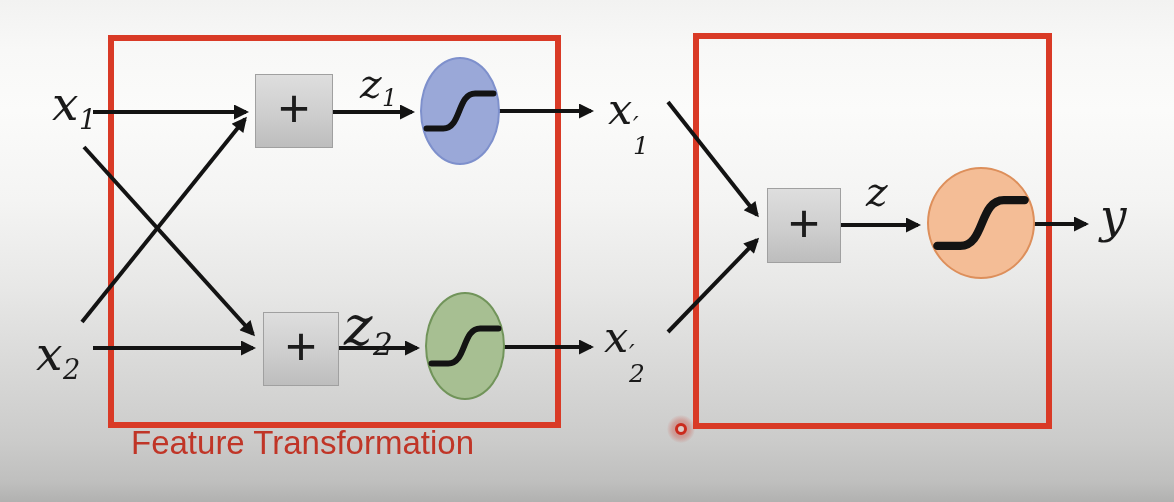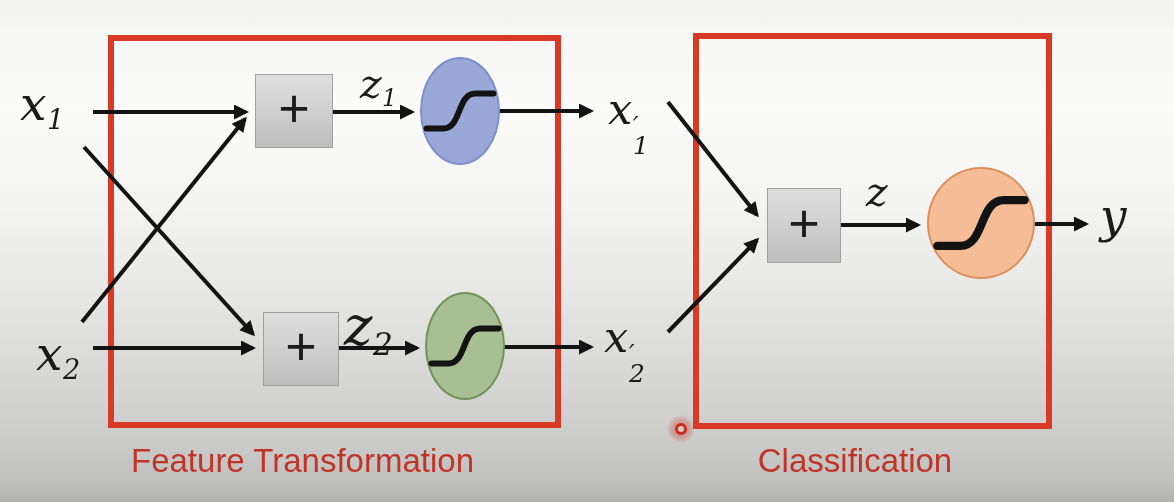--- a/index.html
+++ b/index.html
@@ -47,21 +47,21 @@
     color: #1a1a1a;
     line-height: 1;
     white-space: nowrap;
   }
   .mvar .sub { font-size: 0.58em; font-style: italic; vertical-align: -0.32em; margin-left: 0.02em; }
   .mvar .stk {
     display: inline-flex; flex-direction: column; align-items: flex-start;
     font-size: 0.58em; line-height: 0.78; vertical-align: -0.42em; margin-left: 0.03em;
   }
   .caption {
-    position: absolute; top: 442px; z-index:4;
+    position: absolute; top: 424px; z-index:4;
     color: var(--caption_text);
     font-size: 33px; font-weight: 500;
     text-align: center;
     font-family: "Liberation Sans", sans-serif;
   }
   .laser {
     position: absolute; z-index:5;
     left: 667px; top: 415px; width: 28px; height: 28px;
     border-radius: 50%;
     background: radial-gradient(circle, rgba(200,40,28,0.45) 0%, rgba(205,45,30,0.28) 45%, rgba(205,45,30,0.0) 72%);
@@ -123,21 +123,21 @@
     <svg viewBox="0 0 100 100">
       <path d="M6,73 H28 C52,73 46,27 70,27 H94" stroke="#131313" stroke-width="8" fill="none" stroke-linecap="round"></path>
     </svg>
   </div>
   <div class="act orange" style="left:927px; top:167px; width:108px; height:112px;">
     <svg viewBox="0 0 100 100">
       <path d="M8,72 H30 C54,72 48,28 72,28 H92" stroke="#131313" stroke-width="8" fill="none" stroke-linecap="round"></path>
     </svg>
   </div>
 
-  <div class="mvar" style="left:20px; top:80px; font-size:47px;">
+  <div class="mvar" style="left:52px; top:80px; font-size:47px;">
     <span>x</span><span class="sub">1</span>
   </div>
   <div class="mvar" style="left:36px; top:330px; font-size:47px;text-align:right;">
     <span>x</span><span class="sub">2</span>
   </div>
 
   <div class="mvar" style="left:352px; top:64px; font-size:41px;margin-left:8px;">
     <span>z</span><span class="sub">1</span>
   </div>
   <div class="mvar" style="left:344px; top:300px; font-size:54px;">
@@ -158,17 +158,16 @@
   </div>
 
   <div class="mvar" style="left:866px; top:172px; font-size:41px;">
     <span>z</span>
   </div>
   <div class="mvar" style="left:1100px; top:192px; font-size:47px;">
     <span>y</span>
   </div>
 
   <div class="caption" style="left:95px; width:415px;">Feature Transformation</div>
-  <div class="caption" style="left:700px; width:310px;">Classification</div>
 
   <div class="laser"></div>
 
 </div>
 
 </body></html>

